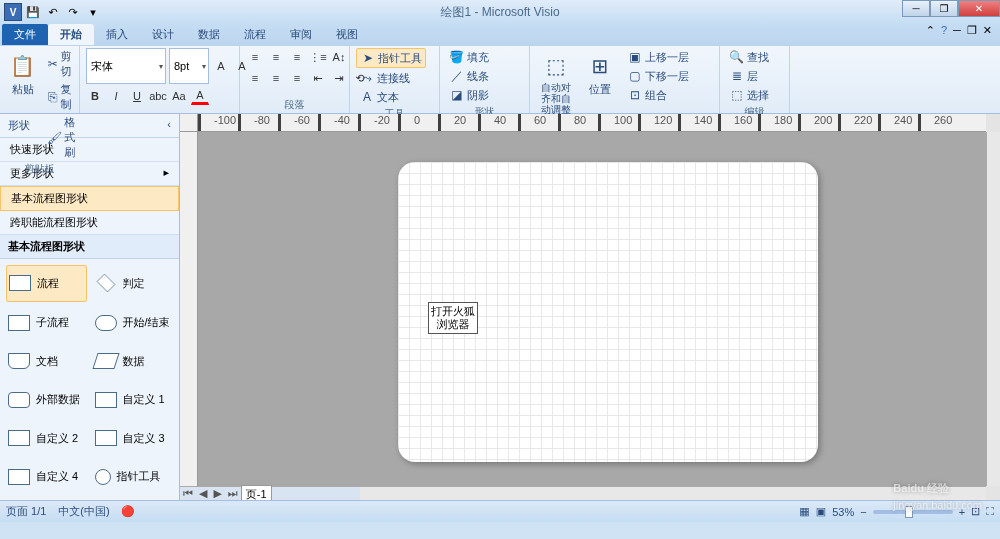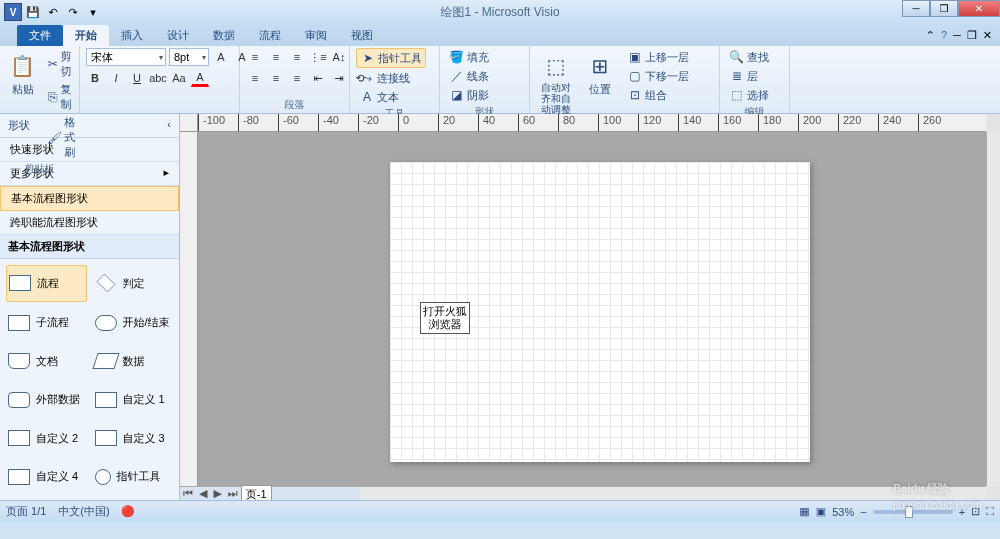--- a/index.html
+++ b/index.html
@@ -9,36 +9,36 @@
 .titlebar { height:24px; background:linear-gradient(#e0ecf9,#c5ddf3); display:flex; align-items:center; position:relative; }
 .qat { display:flex; align-items:center; gap:2px; padding-left:4px; }
 .visio-icon { width:18px; height:18px; background:#3b6db5; border:1px solid #2a4c7d; display:flex; align-items:center; justify-content:center; color:#fff; font-weight:bold; font-size:10px; }
 .qat-btn { width:18px; height:18px; display:flex; align-items:center; justify-content:center; cursor:pointer; }
 .title-text { position:absolute; left:50%; transform:translateX(-50%); color:#4a6a8a; font-size:12px; }
 .winbtns { position:absolute; right:0; top:0; display:flex; }
 .winbtn { width:28px; height:17px; border:1px solid #7a9abb; background:linear-gradient(#e8f0fa,#c0d4ea); display:flex; align-items:center; justify-content:center; font-size:10px; cursor:pointer; }
 .winbtn.close { background:linear-gradient(#f08080,#d04040); color:#fff; width:42px; }
 
 
-.tabs { height:22px; display:flex; align-items:center; padding-left:17px; background:linear-gradient(#c5ddf3,#bcd5ee); }
+.tabs { height:22px; display:flex; align-items:flex-start; padding-left:2px; background:linear-gradient(#c5ddf3,#bcd5ee); }
 .tab { padding:3px 12px; color:#2a4c7d; cursor:pointer; }
 .tab.file { background:#1e63b0; color:#fff; border-radius:2px 2px 0 0; }
 .tab.active { background:#f0f5fc; border-radius:3px 3px 0 0;font-weight:bold; }
 .tab-help { margin-left:auto; display:flex; gap:6px; padding-right:8px; }
 
 
 .ribbon { height:68px; background:linear-gradient(#f1f6fc,#e1ecf8); border-bottom:1px solid #a3bde3; display:flex; }
 .group { border-right:1px solid #c0d4ea; padding:2px 6px 1px; display:flex; flex-direction:column; justify-content:space-between; position:relative; }
 .group-label { text-align:center; color:#4a6a8a; font-size:10px; padding-top:1px; }
 .group-body { display:flex; align-items:flex-start; gap:4px; flex:1; }
 .rbtn { display:flex; align-items:center; gap:2px; padding:1px 3px; cursor:pointer; color:#2a4c7d; }
 .rbtn.big { flex-direction:column; width:40px; text-align:center; padding-top:4px; }
 .ricon { width:16px; height:16px; display:inline-flex; align-items:center; justify-content:center; font-size:12px; }
 .ricon.big { width:28px; height:28px; font-size:20px; }
-.sel { border:1px solid #a3bde3; background:#fff; height:18px; padding:0 14px 0 4px; display:flex; align-items:center; position:relative; }
+.sel { border:1px solid #a3bde3; background:#fff; height:36px; padding:0 14px 0 4px; display:flex; align-items:center; position:relative; }
 .sel::after { content:"▾"; position:absolute; right:2px; font-size:8px; color:#555; }
 .fmtrow { display:flex; gap:3px; align-items:center; }
 .fmtbtn { width:18px; height:18px; border:1px solid transparent; display:flex; align-items:center; justify-content:center; cursor:pointer; font-size:11px; color:#333; }
 .highlight { background:#fde9c4; border:1px solid #f5c36a; border-radius:2px; }
 
 
 .main { display:flex; height:386px; }
 .shapes-pane { width:180px; background:#eef4fb; border-right:1px solid #a3bde3; display:flex; flex-direction:column; }
 .pane-title { padding:4px 8px; border-bottom:1px solid #c0d4ea; display:flex; justify-content:space-between; color:#2a4c7d; font-size:12px; }
 .pane-item { padding:4px 10px; border-bottom:1px solid #d0e0f0; cursor:pointer; display:flex; justify-content:space-between; }
@@ -48,39 +48,39 @@
 .shape-cell { display:flex; align-items:center; gap:6px; padding:2px; cursor:pointer; }
 .shape-cell.sel3 { background:#fde9c4; border:1px solid #f5c36a; border-radius:2px; }
 .shape-thumb { width:22px; height:16px; border:1px solid #4a6a8a; background:#fff; flex-shrink:0; }
 
 
 .canvas-wrap { flex:1; background:#e4e4e4; position:relative; overflow:hidden; }
 .ruler-h { position:absolute; top:0; left:18px; right:14px; height:18px; background:#f0f0f0; border-bottom:1px solid #999; font-size:8px; color:#555; overflow:hidden; }
 .ruler-v { position:absolute; top:18px; left:0; width:18px; bottom:14px; background:#f0f0f0; border-right:1px solid #999; }
 .ruler-corner { position:absolute; top:0; left:0; width:18px; height:18px; background:#f0f0f0; border-right:1px solid #999; border-bottom:1px solid #999; }
 .canvas-view { position:absolute; top:18px; left:18px; right:14px; bottom:14px; background:#a8a8a8; overflow:hidden; }
-.page { position:absolute; top:30px; left:192px; width:420px; height:300px; background:#fff; box-shadow:2px 2px 6px rgba(0,0,0,.3);
+.page { position:absolute; top:30px; left:200px; width:420px; height:300px; background:#fff; box-shadow:2px 2px 6px rgba(0,0,0,.3);
   background-image:linear-gradient(#e8e8e8 1px,transparent 1px),linear-gradient(90deg,#e8e8e8 1px,transparent 1px);
-  background-size:11px 11px; }
+  background-size:11px 11px;border-radius:17px; }
 .shape-on-page { position:absolute; top:140px; left:30px; width:50px; border:1px solid #555; background:#fff; padding:2px; text-align:center; font-size:9px; line-height:1.2; }
 .scroll-h { position:absolute; bottom:0; left:180px; right:14px; height:14px; background:#e8e8e8; border-top:1px solid #aaa; }
 .scroll-v { position:absolute; top:18px; right:0; width:14px; bottom:14px; background:#e8e8e8; border-left:1px solid #aaa; }
 .pagetabs { position:absolute; bottom:0; left:0; width:180px; height:14px; background:#d8e4f2; display:flex; align-items:center; font-size:9px; border-top:1px solid #aaa; }
 .pagetab-nav { padding:0 3px; cursor:pointer; color:#555; }
 .pagetab { padding:1px 4px; background:#fff; border:1px solid #999; border-bottom:none; }
 
 
 .status { height:22px; background:linear-gradient(#dce8f6,#c5ddf3); border-top:1px solid #a3bde3; display:flex; align-items:center; padding:0 6px; gap:12px; font-size:11px; color:#2a4c7d; }
 .status-right { margin-left:auto; display:flex; align-items:center; gap:6px; }
 .zoom-slider { width:80px; height:4px; background:#a3bde3; position:relative; border-radius:2px; }
 .zoom-thumb { position:absolute; width:8px; height:12px; background:#fff; border:1px solid #7a9abb; top:-4px; left:40%; }
 
 .watermark { position:absolute; right:18px; bottom:28px; color:rgba(255,255,255,.6); font-size:26px; font-weight:bold; pointer-events:none; text-shadow:0 0 4px rgba(0,0,0,.3); }
 .watermark small{ display:block; font-size:11px; font-weight:normal; }
-.tick { display:inline-block; width:40px; border-left:1px solid #404040; height:100%; text-align:left; padding-left:4px; }
+.tick { display:inline-block; width:40px; border-left:3px solid #404040; height:100%; text-align:left; padding-left:13px; }
 </style>
 </head>
 <body>
 
 <div class="titlebar">
   <div class="qat">
     <div class="visio-icon">V</div>
     <div class="qat-btn">💾</div>
     <div class="qat-btn">↶</div>
     <div class="qat-btn">↷</div>

